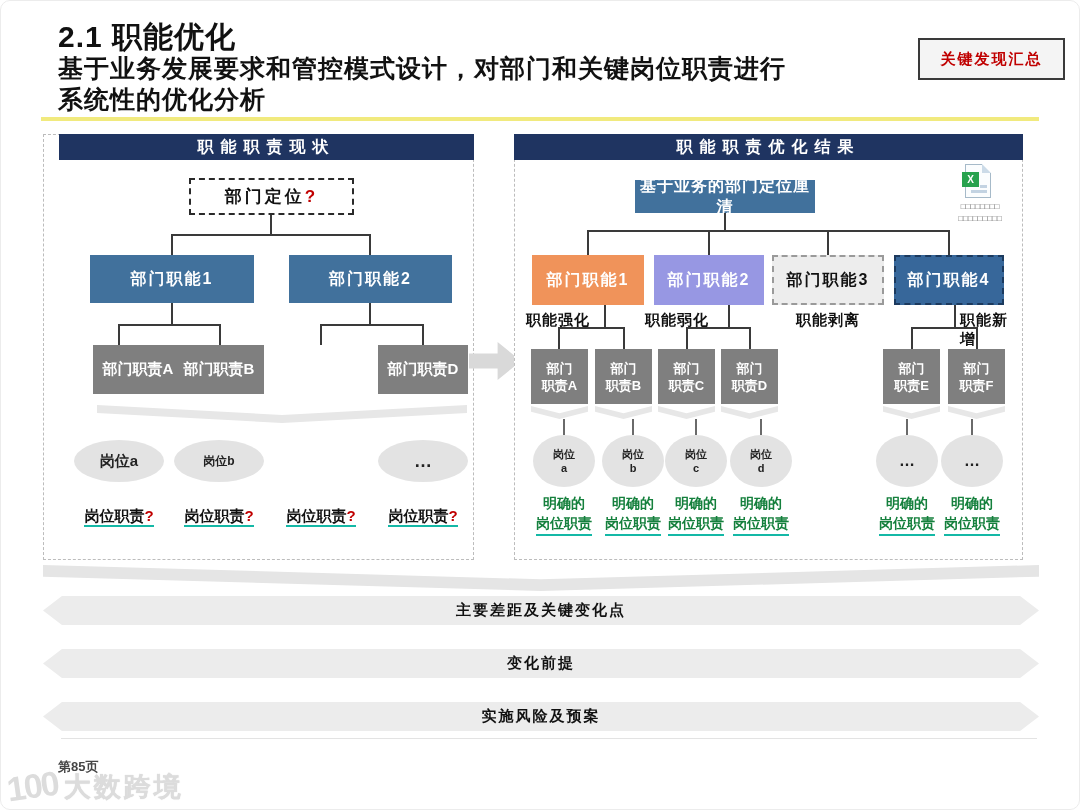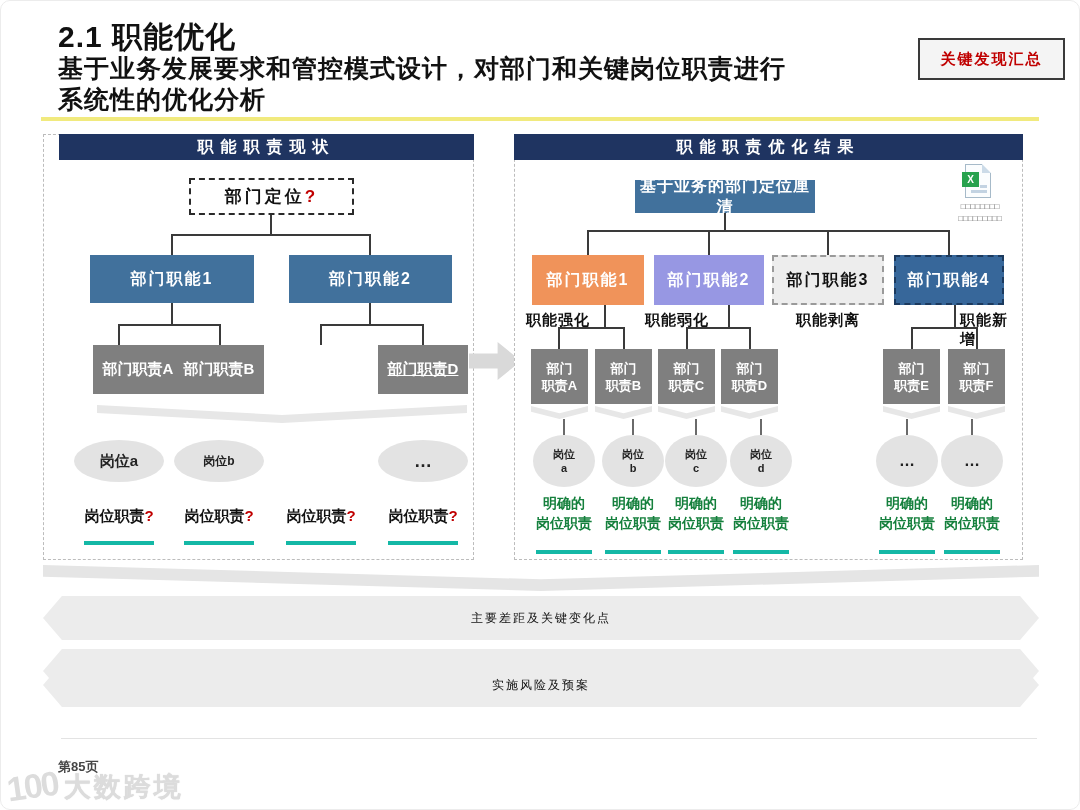--- a/index.html
+++ b/index.html
@@ -27,41 +27,41 @@
   .box{position:absolute;display:flex;align-items:center;justify-content:center;font-weight:bold;color:#fff;text-align:center;}
   .line{position:absolute;background:#3a3a3a;}
   .hline{height:2px;} .vline{width:2px;}
   .dashedbox{background:#fff;border:2px dashed #2a2a2a;color:#111;font-size:17px;letter-spacing:3px;}
   .blue{background:#41719c;}
   .graybox{background:#7f7f7f;font-size:15px;}
   .ellipse{position:absolute;background:#e3e3e3;border-radius:50%;display:flex;flex-direction:column;
     align-items:center;justify-content:center;font-weight:bold;color:#222;}
   .chev{position:absolute;background:#e7e7e7;clip-path:polygon(0 0,50% 55%,100% 0,100% 45%,50% 100%,0 45%);}
   .red{color:#c00000;}
-  .ul{border-bottom:4px solid #14b8a6;padding-bottom:17px;}
+  .ul{border-bottom:2px solid #14b8a6;padding-bottom:1px;}
   .qresp{position:absolute;width:100px;text-align:center;font-size:15px;font-weight:bold;}
   .tag{position:absolute;font-size:15px;font-weight:bold;color:#111;letter-spacing:1px;}
   .clear-label{position:absolute;width:70px;display:flex;flex-direction:column;align-items:center;
     font-size:14px;font-weight:bold;color:#15803d;line-height:20px;}
   
   .xlicon{position:absolute;left:450px;top:29px;width:26px;height:34px;background:#fbfdfe;border:1px solid #a6bac9;cursor:pointer;}
   .xl-fold{position:absolute;top:-1px;right:-1px;width:0;height:0;border-top:9px solid #fff;border-left:9px solid #ccdbe8;}
   .xl-green{position:absolute;left:-4px;top:7px;width:17px;height:15px;background:#27a24e;color:#fff;font-size:10px;
     font-weight:bold;display:flex;align-items:center;justify-content:center;}
   .xl-row{position:absolute;height:3px;background:#c3d3e2;}
   .xl-caption{position:absolute;left:415px;top:66px;width:100px;text-align:center;font-size:8px;color:#666;line-height:12px;letter-spacing:0;}
   
   .mid-arrow{position:absolute;left:468px;top:341px;width:52px;height:38px;background:#d9d9d9;
     clip-path:polygon(0 30%,55% 30%,55% 0,100% 50%,55% 100%,55% 70%,0 70%);}
   
   .wide-chev{position:absolute;left:42px;top:564px;width:996px;height:26px;background:#e5e5e5;
     clip-path:polygon(0 0,50% 55%,100% 0,100% 45%,50% 100%,0 45%);}
-  .banner{position:absolute;left:42px;width:996px;height:44px;background:#ececec;
+  .banner{position:absolute;left:42px;width:996px;height:29px;background:#ececec;
     clip-path:polygon(0 50%,1.9% 0,98.1% 0,100% 50%,98.1% 100%,1.9% 100%);
-    display:flex;align-items:center;justify-content:center;font-size:12px;font-weight:normal;letter-spacing:2px;color:#111;}
+    display:flex;align-items:center;justify-content:center;font-size:15px;font-weight:bold;letter-spacing:2px;color:#111;}
   
   .foot-line{position:absolute;left:60px;top:737px;width:976px;height:1px;background:#e3e3e3;}
   .page-num{position:absolute;left:57px;top:757px;font-size:13px;color:#454545;font-weight:bold;}
   .watermark{position:absolute;left:6px;top:766px;display:flex;align-items:center;gap:6px;color:#dcdcdc;font-weight:bold;}
   .wm-mark{font-size:34px;transform:rotate(-8deg);letter-spacing:-2px;}
   .wm-text{font-size:27px;letter-spacing:3px;text-shadow:0 0 1px #d0d0d0;}
 </style>
 </head>
 <body>
 
@@ -98,21 +98,21 @@
     <div class="line hline" style="left:74px;top:189px;width:103px;"></div>
     <div class="line vline" style="left:74px;top:189px;height:21px;"></div>
     <div class="line vline" style="left:175px;top:189px;height:21px;"></div>
     <div class="line vline" style="left:325px;top:168px;height:21px;"></div>
     <div class="line hline" style="left:276px;top:189px;width:104px;"></div>
     <div class="line vline" style="left:276px;top:189px;height:21px;"></div>
     <div class="line vline" style="left:378px;top:189px;height:21px;"></div>
 
     <div class="box graybox" style="left:30px;top:210px;width:90px;height:49px;margin-left:19px;">部门职责A</div>
     <div class="box graybox" style="left:130px;top:210px;width:90px;height:49px;">部门职责B</div>
-    <div class="box graybox" style="left:334px;top:210px;width:90px;height:49px;text-decoration:underline;">部门职责D</div>
+    <div class="box graybox" style="left:334px;top:210px;width:90px;height:49px;">部门职责D</div>
 
     <div class="chev" style="left:53px;top:270px;width:370px;height:18px;"></div>
 
     <div class="ellipse" style="left:30px;top:305px;width:90px;height:42px;font-size:15px;">岗位a</div>
     <div class="ellipse" style="left:130px;top:305px;width:90px;height:42px;font-size:12px;">岗位b</div>
     <div class="ellipse" style="left:334px;top:305px;width:90px;height:42px;font-size:18px;">…</div>
 
     <div class="qresp" style="left:25px;top:372px;">
       <span class="ul"><span>岗位职责</span><span class="red">?</span></span>
     </div>
@@ -255,21 +255,21 @@
     </div>
     <div class="clear-label" style="left:422px;top:358px;">
       <span>明确的</span>
       <span class="ul">岗位职责</span>
     </div>
   </div>
 
   <div class="wide-chev"></div>
   <div class="banner" style="top:595px;">主要差距及关键变化点</div>
   <div class="banner" style="top:648px;">变化前提</div>
-  <div class="banner" style="top:662px;">实施风险及预案</div>
+  <div class="banner" style="top:701px;">实施风险及预案</div>
 
   <div class="foot-line"></div>
   <div class="page-num">第85页</div>
   <div class="watermark">
     <span class="wm-mark">100</span>
     <span class="wm-text">大数跨境</span>
   </div>
 
 </div>
 

